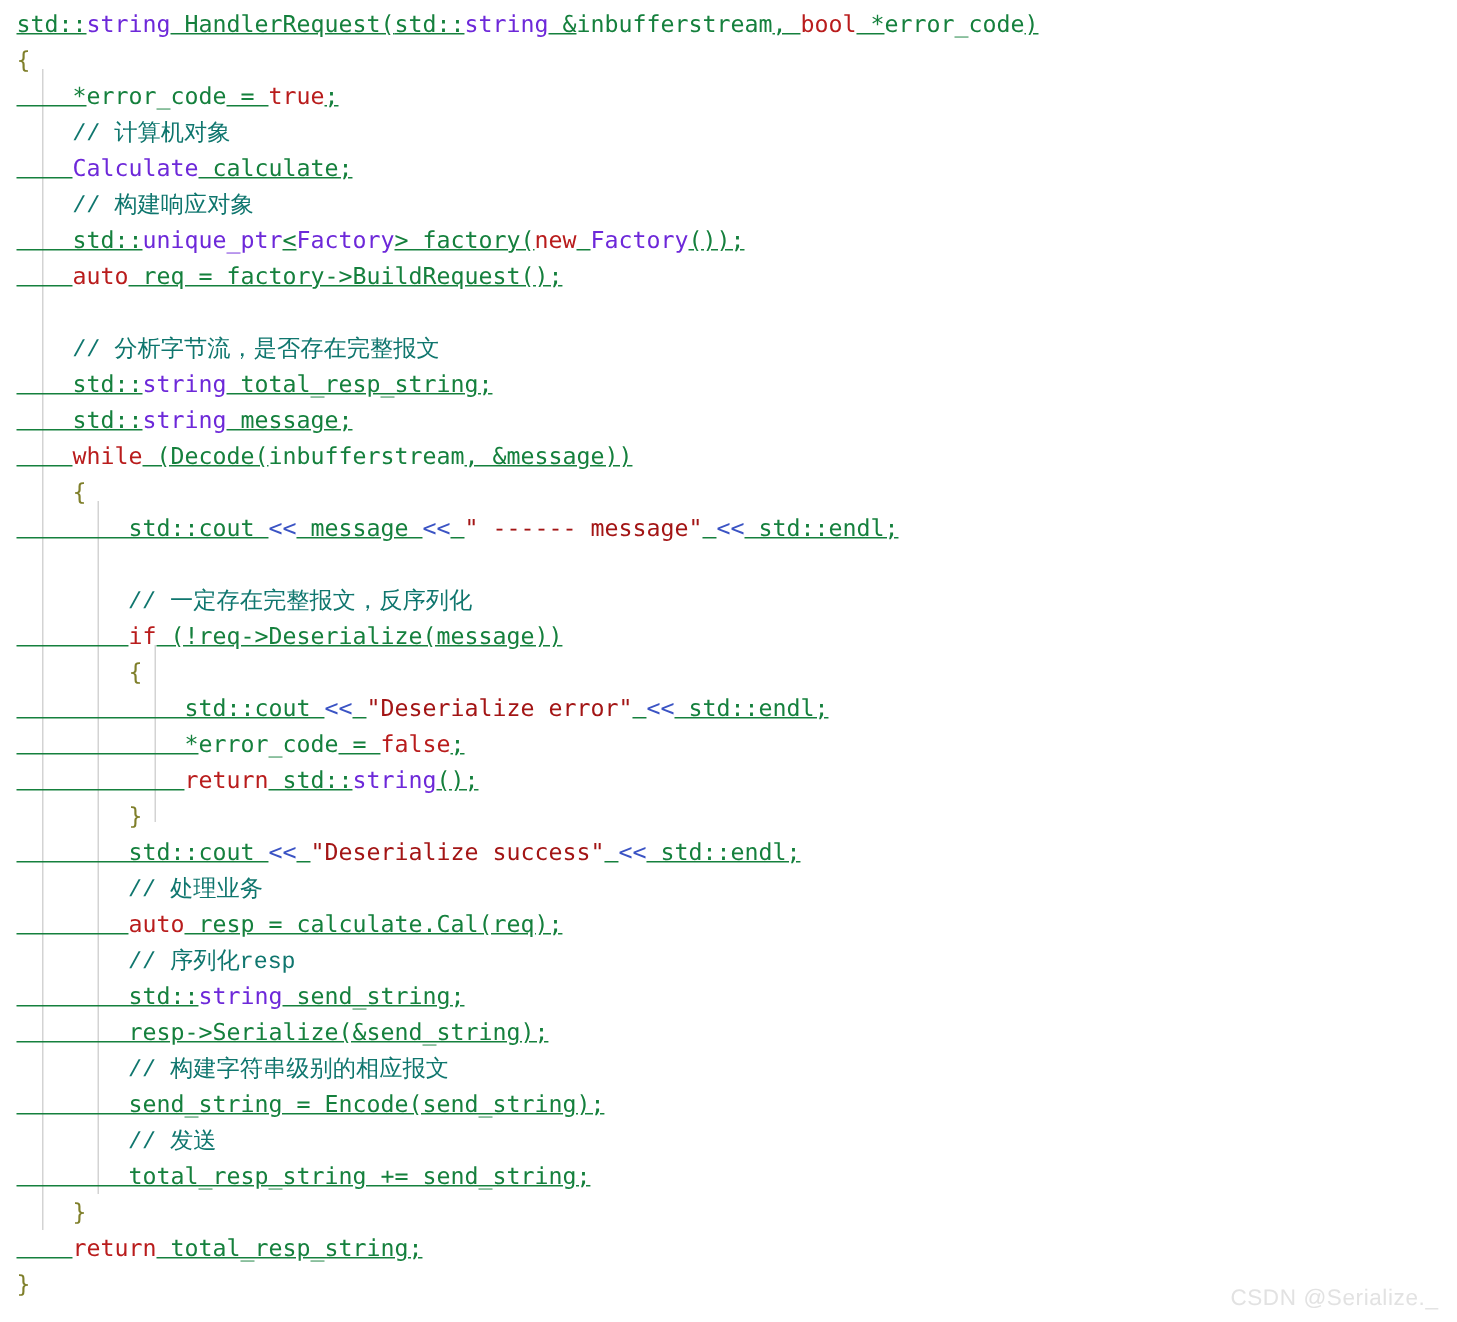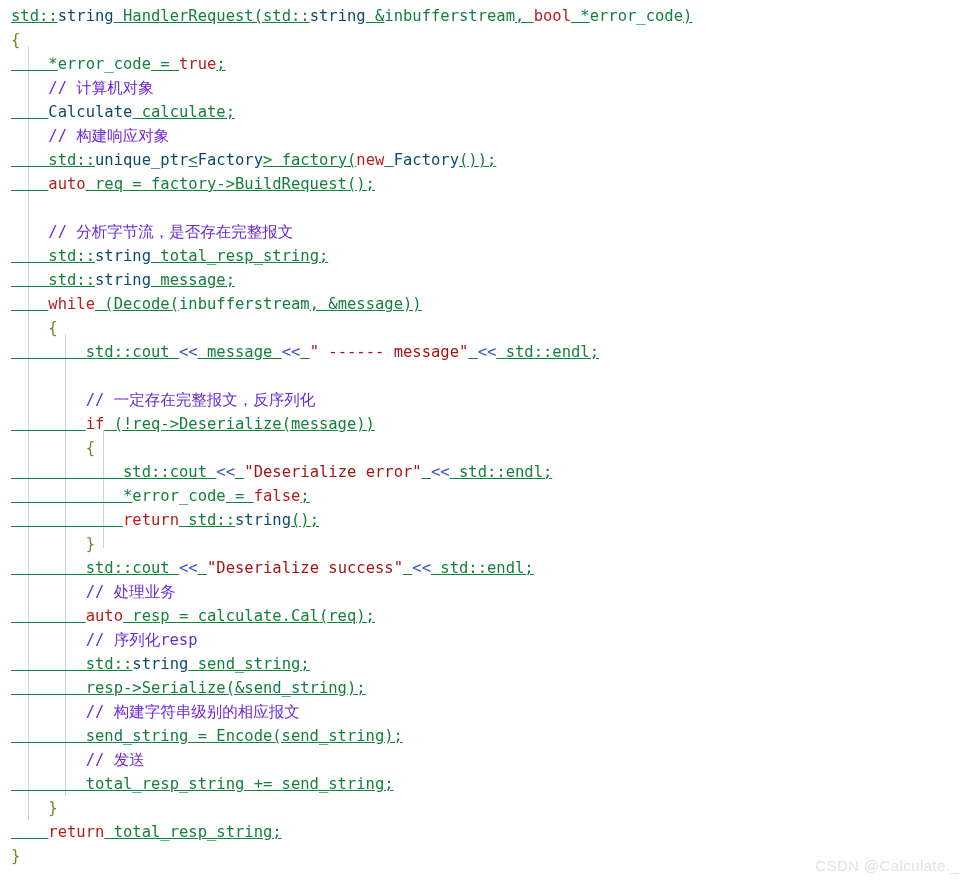--- a/index.html
+++ b/index.html
@@ -33,22 +33,22 @@
   }
 
   .line {
     height: 24px;
     white-space: pre;
   }
 
   
   .tok-plain   { color: #15803d; text-decoration: underline; }
   .tok-kw      { color: #b91c1c; }
-  .tok-type    { color: #0c4a6e; }
-  .tok-comment { color: #6d28d9; }
+  .tok-type    { color: #6d28d9; }
+  .tok-comment { color: #0f766e; font-family: Liberation Mono, monospace; }
   .tok-string  { color: #a31515; }
   .tok-param   { color: #15803d; }
   .tok-brace   { color: #7f7f2a; }
   .tok-op      { color: #3a53c4; }
 
   
   .indent-guides {
     position: absolute;
     left: 0; top: 0;
     width: 971px; height: 881px;
@@ -79,15 +79,15 @@
 
   <div class="indent-guides">
       <div class="guide" style="left: 28px; top: 46px; height: 312px;"></div>
       <div class="guide" style="left: 28px; top: 358px; height: 462px;"></div>
       <div class="guide" style="left: 65px; top: 334px; height: 462px;"></div>
       <div class="guide" style="left: 103px; top: 430px; height: 118px;"></div>
     </div>
 
   <div class="code-lines"><div class="line"><span class="tok-plain">std::</span><span class="tok-type">string</span><span class="tok-plain"> HandlerRequest(</span><span class="tok-plain">std::</span><span class="tok-type">string</span><span class="tok-plain"> &amp;</span><span class="tok-param">inbufferstream</span><span class="tok-plain">, </span><span class="tok-kw">bool</span><span class="tok-plain"> *</span><span class="tok-param">error_code</span><span class="tok-plain">)</span></div><div class="line"><span class="tok-brace">{</span></div><div class="line"><span class="tok-plain">    *</span><span class="tok-param">error_code</span><span class="tok-plain"> = </span><span class="tok-kw">true</span><span class="tok-plain">;</span></div><div class="line"><span class="tok-comment">    // 计算机对象</span></div><div class="line"><span class="tok-plain">    </span><span class="tok-type">Calculate</span><span class="tok-plain"> calculate;</span></div><div class="line"><span class="tok-comment">    // 构建响应对象</span></div><div class="line"><span class="tok-plain">    std::</span><span class="tok-type">unique_ptr</span><span class="tok-plain">&lt;</span><span class="tok-type">Factory</span><span class="tok-plain">&gt; factory(</span><span class="tok-kw">new</span><span class="tok-plain"> </span><span class="tok-type">Factory</span><span class="tok-plain">());</span></div><div class="line"><span class="tok-plain">    </span><span class="tok-kw">auto</span><span class="tok-plain"> req = factory-&gt;BuildRequest();</span></div><div class="line">&nbsp;</div><div class="line"><span class="tok-comment">    // 分析字节流，是否存在完整报文</span></div><div class="line"><span class="tok-plain">    std::</span><span class="tok-type">string</span><span class="tok-plain"> total_resp_string;</span></div><div class="line"><span class="tok-plain">    std::</span><span class="tok-type">string</span><span class="tok-plain"> message;</span></div><div class="line"><span class="tok-plain">    </span><span class="tok-kw">while</span><span class="tok-plain"> (Decode(</span><span class="tok-param">inbufferstream</span><span class="tok-plain">, &amp;message))</span></div><div class="line"><span class="tok-brace">    {</span></div><div class="line"><span class="tok-plain">        std::cout </span><span class="tok-op">&lt;&lt;</span><span class="tok-plain"> message </span><span class="tok-op">&lt;&lt;</span><span class="tok-plain"> </span><span class="tok-string">" ------ message"</span><span class="tok-plain"> </span><span class="tok-op">&lt;&lt;</span><span class="tok-plain"> std::endl;</span></div><div class="line">&nbsp;</div><div class="line"><span class="tok-comment">        // 一定存在完整报文，反序列化</span></div><div class="line"><span class="tok-plain">        </span><span class="tok-kw">if</span><span class="tok-plain"> (!req-&gt;Deserialize(message))</span></div><div class="line"><span class="tok-brace">        {</span></div><div class="line"><span class="tok-plain">            std::cout </span><span class="tok-op">&lt;&lt;</span><span class="tok-plain"> </span><span class="tok-string">"Deserialize error"</span><span class="tok-plain"> </span><span class="tok-op">&lt;&lt;</span><span class="tok-plain"> std::endl;</span></div><div class="line"><span class="tok-plain">            *</span><span class="tok-param">error_code</span><span class="tok-plain"> = </span><span class="tok-kw">false</span><span class="tok-plain">;</span></div><div class="line"><span class="tok-plain">            </span><span class="tok-kw">return</span><span class="tok-plain"> std::</span><span class="tok-type">string</span><span class="tok-plain">();</span></div><div class="line"><span class="tok-brace">        }</span></div><div class="line"><span class="tok-plain">        std::cout </span><span class="tok-op">&lt;&lt;</span><span class="tok-plain"> </span><span class="tok-string">"Deserialize success"</span><span class="tok-plain"> </span><span class="tok-op">&lt;&lt;</span><span class="tok-plain"> std::endl;</span></div><div class="line"><span class="tok-comment">        // 处理业务</span></div><div class="line"><span class="tok-plain">        </span><span class="tok-kw">auto</span><span class="tok-plain"> resp = calculate.Cal(req);</span></div><div class="line"><span class="tok-comment">        // 序列化resp</span></div><div class="line"><span class="tok-plain">        std::</span><span class="tok-type">string</span><span class="tok-plain"> send_string;</span></div><div class="line"><span class="tok-plain">        resp-&gt;Serialize(&amp;send_string);</span></div><div class="line"><span class="tok-comment">        // 构建字符串级别的相应报文</span></div><div class="line"><span class="tok-plain">        send_string = Encode(send_string);</span></div><div class="line"><span class="tok-comment">        // 发送</span></div><div class="line"><span class="tok-plain">        total_resp_string += send_string;</span></div><div class="line"><span class="tok-brace">    }</span></div><div class="line"><span class="tok-plain">    </span><span class="tok-kw">return</span><span class="tok-plain"> total_resp_string;</span></div><div class="line"><span class="tok-brace">}</span></div></div>
 
-  <div id="watermark">CSDN @Calculate._</div>
+  <div id="watermark">CSDN @Serialize._</div>
 
 </div>
 
 </body></html>

